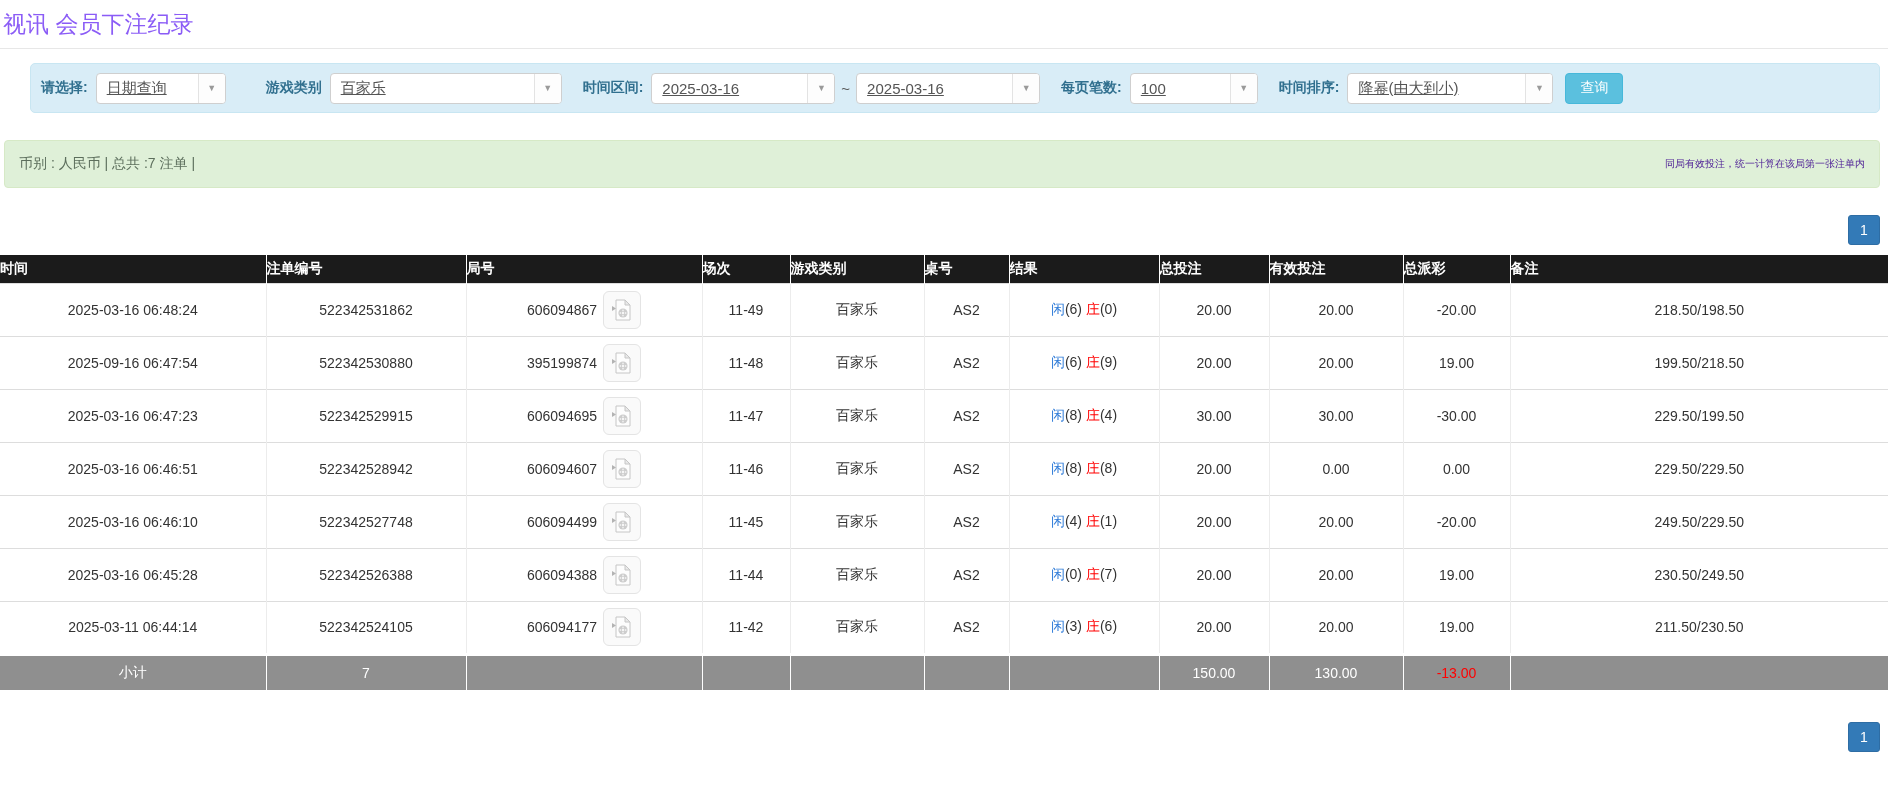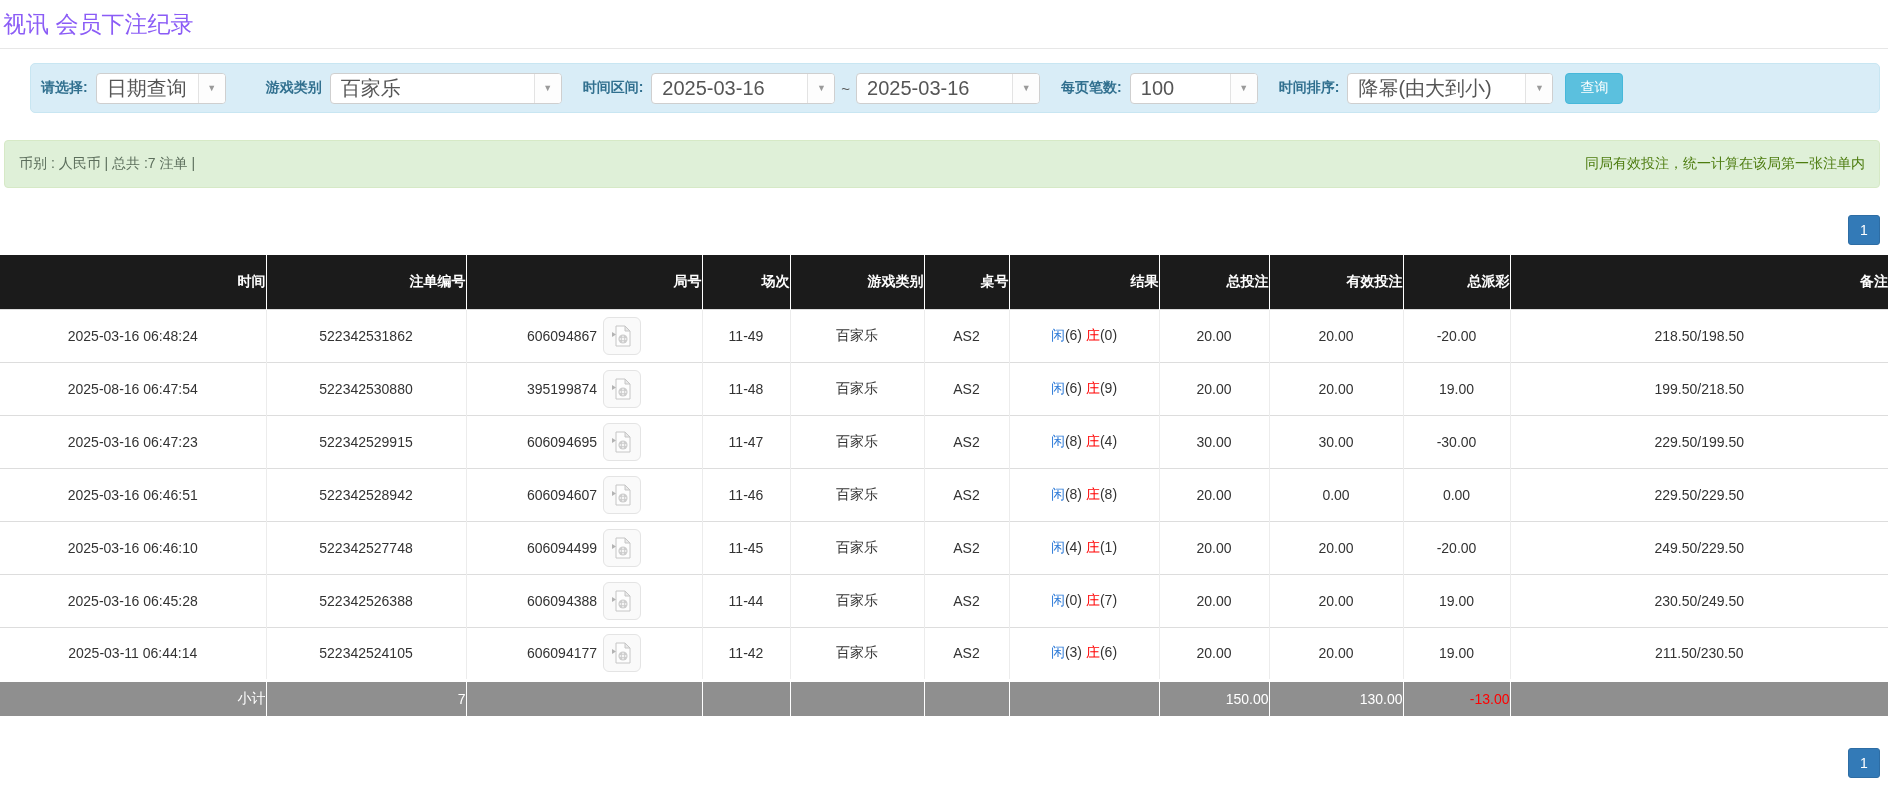--- a/index.html
+++ b/index.html
@@ -12,62 +12,62 @@
 
   
   .filter-bar { margin:14px 8px 0 30px; height:50px; background:#d9edf7;
     border:1px solid #c8e6f2; border-radius:5px; display:flex; align-items:center;
     padding:10px 10px; }
   .flabel { font-size:14px; font-weight:bold; color:#31708f; margin:0 8px 0 0; white-space:nowrap; }
   .flabel.gap { margin-left:40px; }
   .flabel.gap-sm { margin-left:21px; }
   .combo { display:inline-flex; align-items:stretch; background:#fff;
     border:1px solid #cfcfcf; border-radius:4px; height:31px; overflow:hidden; }
-  .combo-value { font-size:20px; color:#555; padding:0 10px; display:flex; align-items:center; white-space:nowrap; }
+  .combo-value { font-size:15px; color:#555; padding:0 10px; display:flex; align-items:center; white-space:nowrap;text-decoration:underline; }
   .combo-arrow { width:27px; border-left:1px solid #e3e3e3; background:#fdfdfd;
     display:flex; align-items:center; justify-content:center; color:#9a9a9a; font-size:9px; }
   .tilde { color:#555; font-size:15px; margin:0 6px; }
   .search-btn { margin-left:12px; height:31px; padding:0 14px; background:#5bc0de;
     color:#fff; font-size:14px; border:1px solid #46b8da; border-radius:4px; cursor:pointer; }
 
   
   .notice-bar { margin:27px 8px 0 4px; height:48px; background:#dff0d8;
     border:1px solid #d6e9c6; border-radius:4px; display:flex; align-items:center;
     justify-content:space-between; padding:0 14px;gap:24px; }
   .notice-left { font-size:14px; color:#5c6e5c; }
-  .notice-right { font-size:14px; color:#4d7c0f;font-family:Liberation Mono, monospace; }
+  .notice-right { font-size:10px; color:#4c1d95;font-family:Liberation Mono, monospace; }
 
   
   .pager { display:flex; justify-content:flex-end; margin-right:8px; }
   .pager.top { margin-top:27px; }
   .pager.bottom { margin-top:32px; }
   .page-btn { width:32px; height:30px; background:#337ab7; color:#fff; font-size:14px;
     border:1px solid #2e6da4; border-radius:3px; display:flex; align-items:center;
     justify-content:center; cursor:pointer; }
 
   
   table { width:1888px; table-layout:fixed; border-collapse:collapse; margin-top:10px; }
   thead th { background:#1b1b1b; color:#fff; font-size:14px; font-weight:bold;
-    height:54px; border-left:1px solid #fff; text-align:right; }
+    height:28px; border-left:1px solid #fff; text-align:left; }
   thead th:first-child { border-left:none; }
   tbody.data td { height:53px; font-size:14px; color:#333; text-align:center;
     border-top:1px solid #ddd; border-left:1px solid #ececec; background:#fff; vertical-align:middle; }
   tbody.data tr td:first-child { border-left:none; }
   .val-blue { color:#2e7bd8; }
   .val-red { color:#ff0000; }
   .res-p { color:#2e7bd8; }
   .res-b { color:#ff0000; }
   .res-n { color:#333; }
 
   .round-wrap { display:inline-flex; align-items:center; gap:6px; justify-content:center; }
   .video-btn { width:38px; height:38px; background:#fafafa; border:1px solid #e4e4e4;
     border-radius:6px; display:inline-flex; align-items:center; justify-content:center; cursor:pointer; }
 
   tbody.summary td { height:36px; background:#8f8f8f; color:#fff; font-size:14px;
-    text-align:right; border-top:3px solid #fff; border-left:1px solid #fff; vertical-align:middle;margin-left:22px; }
+    text-align:center; border-top:3px solid #fff; border-left:1px solid #fff; vertical-align:middle;margin-left:22px; }
   tbody.summary tr td:first-child { border-left:none; }
   tbody.summary .val-red { color:#ff0000; }
 </style>
 </head>
 <body>
 
 <h1 class="page-title">视讯 会员下注纪录</h1>
 
 <div class="filter-bar">
   <span class="flabel">请选择:</span>
@@ -169,21 +169,21 @@
         <td>11-49</td>
         <td>百家乐</td>
         <td>AS2</td>
         <td><span class="res-p">闲</span><span class="res-n">(6)</span> <span class="res-b">庄</span><span class="res-n">(0)</span></td>
         <td class="val-blue">20.00</td>
         <td>20.00</td>
         <td class="val-red">-20.00</td>
         <td>218.50/198.50</td>
       </tr>
       <tr>
-        <td>2025-08-16 06:47:54</td>
+        <td>2025-09-16 06:47:54</td>
         <td>522342530880</td>
         <td><span class="round-wrap">
             <span>395199874</span>
             <button class="video-btn">
               <svg width="22" height="24" viewBox="0 0 22 24">
                 <path d="M5 2 h9 l5 5 v15 h-14 z" fill="#fdfdfd" stroke="#c6c6c6"></path>
                 <path d="M14 2 l5 5 h-5 z" fill="#e9e9e9" stroke="#c6c6c6"></path>
                 <path d="M1 8 l4 2.5 -4 2.5 z" fill="#b3b3b3"></path>
                 <circle cx="12" cy="15" r="4.6" fill="#cdcdcd"></circle>
                 <circle cx="12" cy="15" r="1.2" fill="#f7f7f7"></circle>

